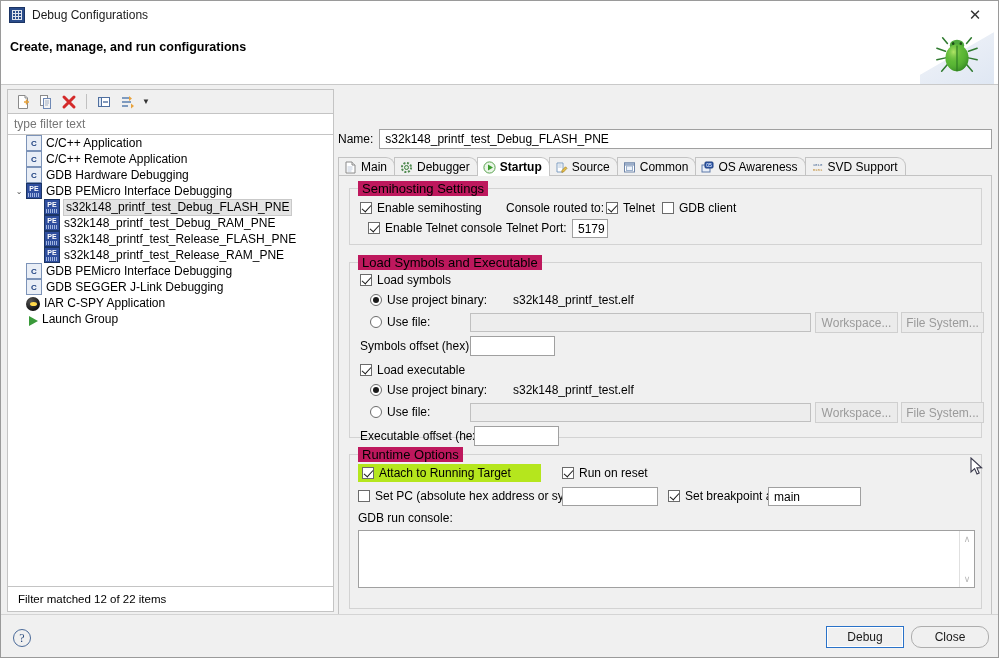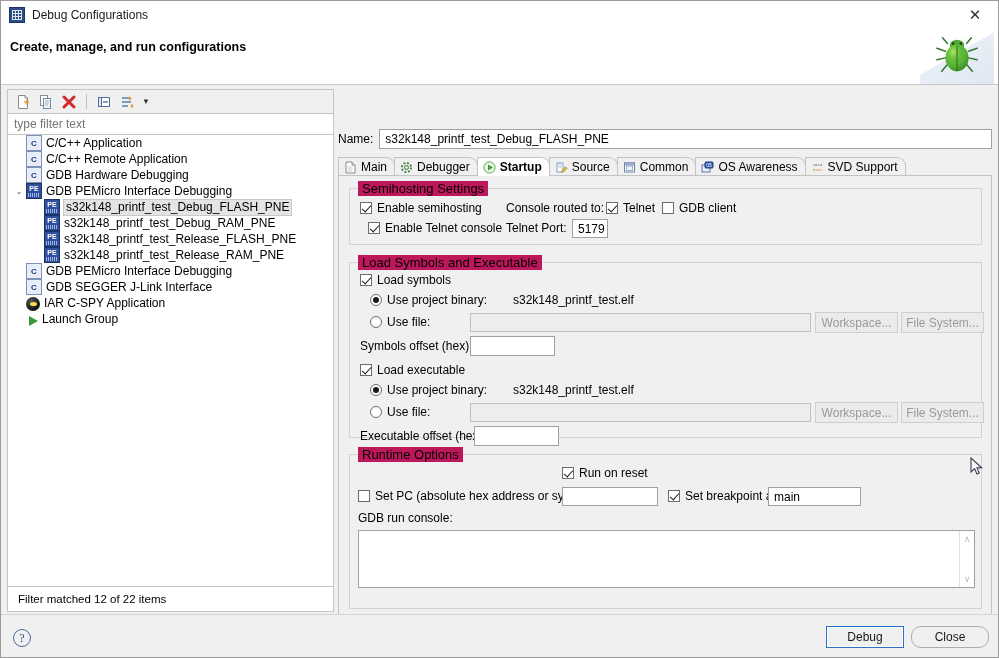--- a/index.html
+++ b/index.html
@@ -396,21 +396,21 @@
             <span class="tree-label">s32k148_printf_test_Release_RAM_PNE</span>
           </div>
           <div class="tree-row">
             <span class="expander" style="margin-left: 0px;"></span>
             <span class="tree-icon icon-c">C</span>
             <span class="tree-label">GDB PEMicro Interface Debugging</span>
           </div>
           <div class="tree-row">
             <span class="expander" style="margin-left: 0px;"></span>
             <span class="tree-icon icon-c">C</span>
-            <span class="tree-label">GDB SEGGER J-Link Interface</span>
+            <span class="tree-label">GDB SEGGER J-Link Debugging</span>
           </div>
           <div class="tree-row">
             <span class="expander" style="margin-left: 0px;"></span>
             <span class="tree-icon icon-iar"></span>
             <span class="tree-label">IAR C-SPY Application</span>
           </div>
           <div class="tree-row">
             <span class="expander" style="margin-left: 0px;"></span>
             <span class="tree-icon icon-play"></span>
             <span class="tree-label">Launch Group</span>
@@ -566,20 +566,24 @@
 
           <div class="ctl-row" style="left:10px; top:166px;">
             <span class="lbl" style="margin-left:0">Executable offset (hex):</span>
           </div>
           <input class="txt" style="position: absolute; left: 124px; top: 163px; width: 85px; height: 20px;" value="">
         </div>
 
         <div class="group" style="left:10px; top:278px; width:633px; height:155px;">
           <div class="group-title">Runtime Options</div>
 
+          <div class="ctl-row highlight" style="left:8px; top:9px; padding:2px 30px 2px 4px;">
+            <span class="cb checked"></span>
+            <span class="lbl">Attach to Running Target</span>
+          </div>
 
           <div class="ctl-row" style="left:212px; top:11px;">
             <span class="cb checked"></span>
             <span class="lbl">Run on reset</span>
           </div>
 
           <div class="ctl-row" style="left:8px; top:34px;">
             <span class="cb"></span>
             <span class="lbl">Set PC (absolute hex address or symbol):</span>
           </div>

